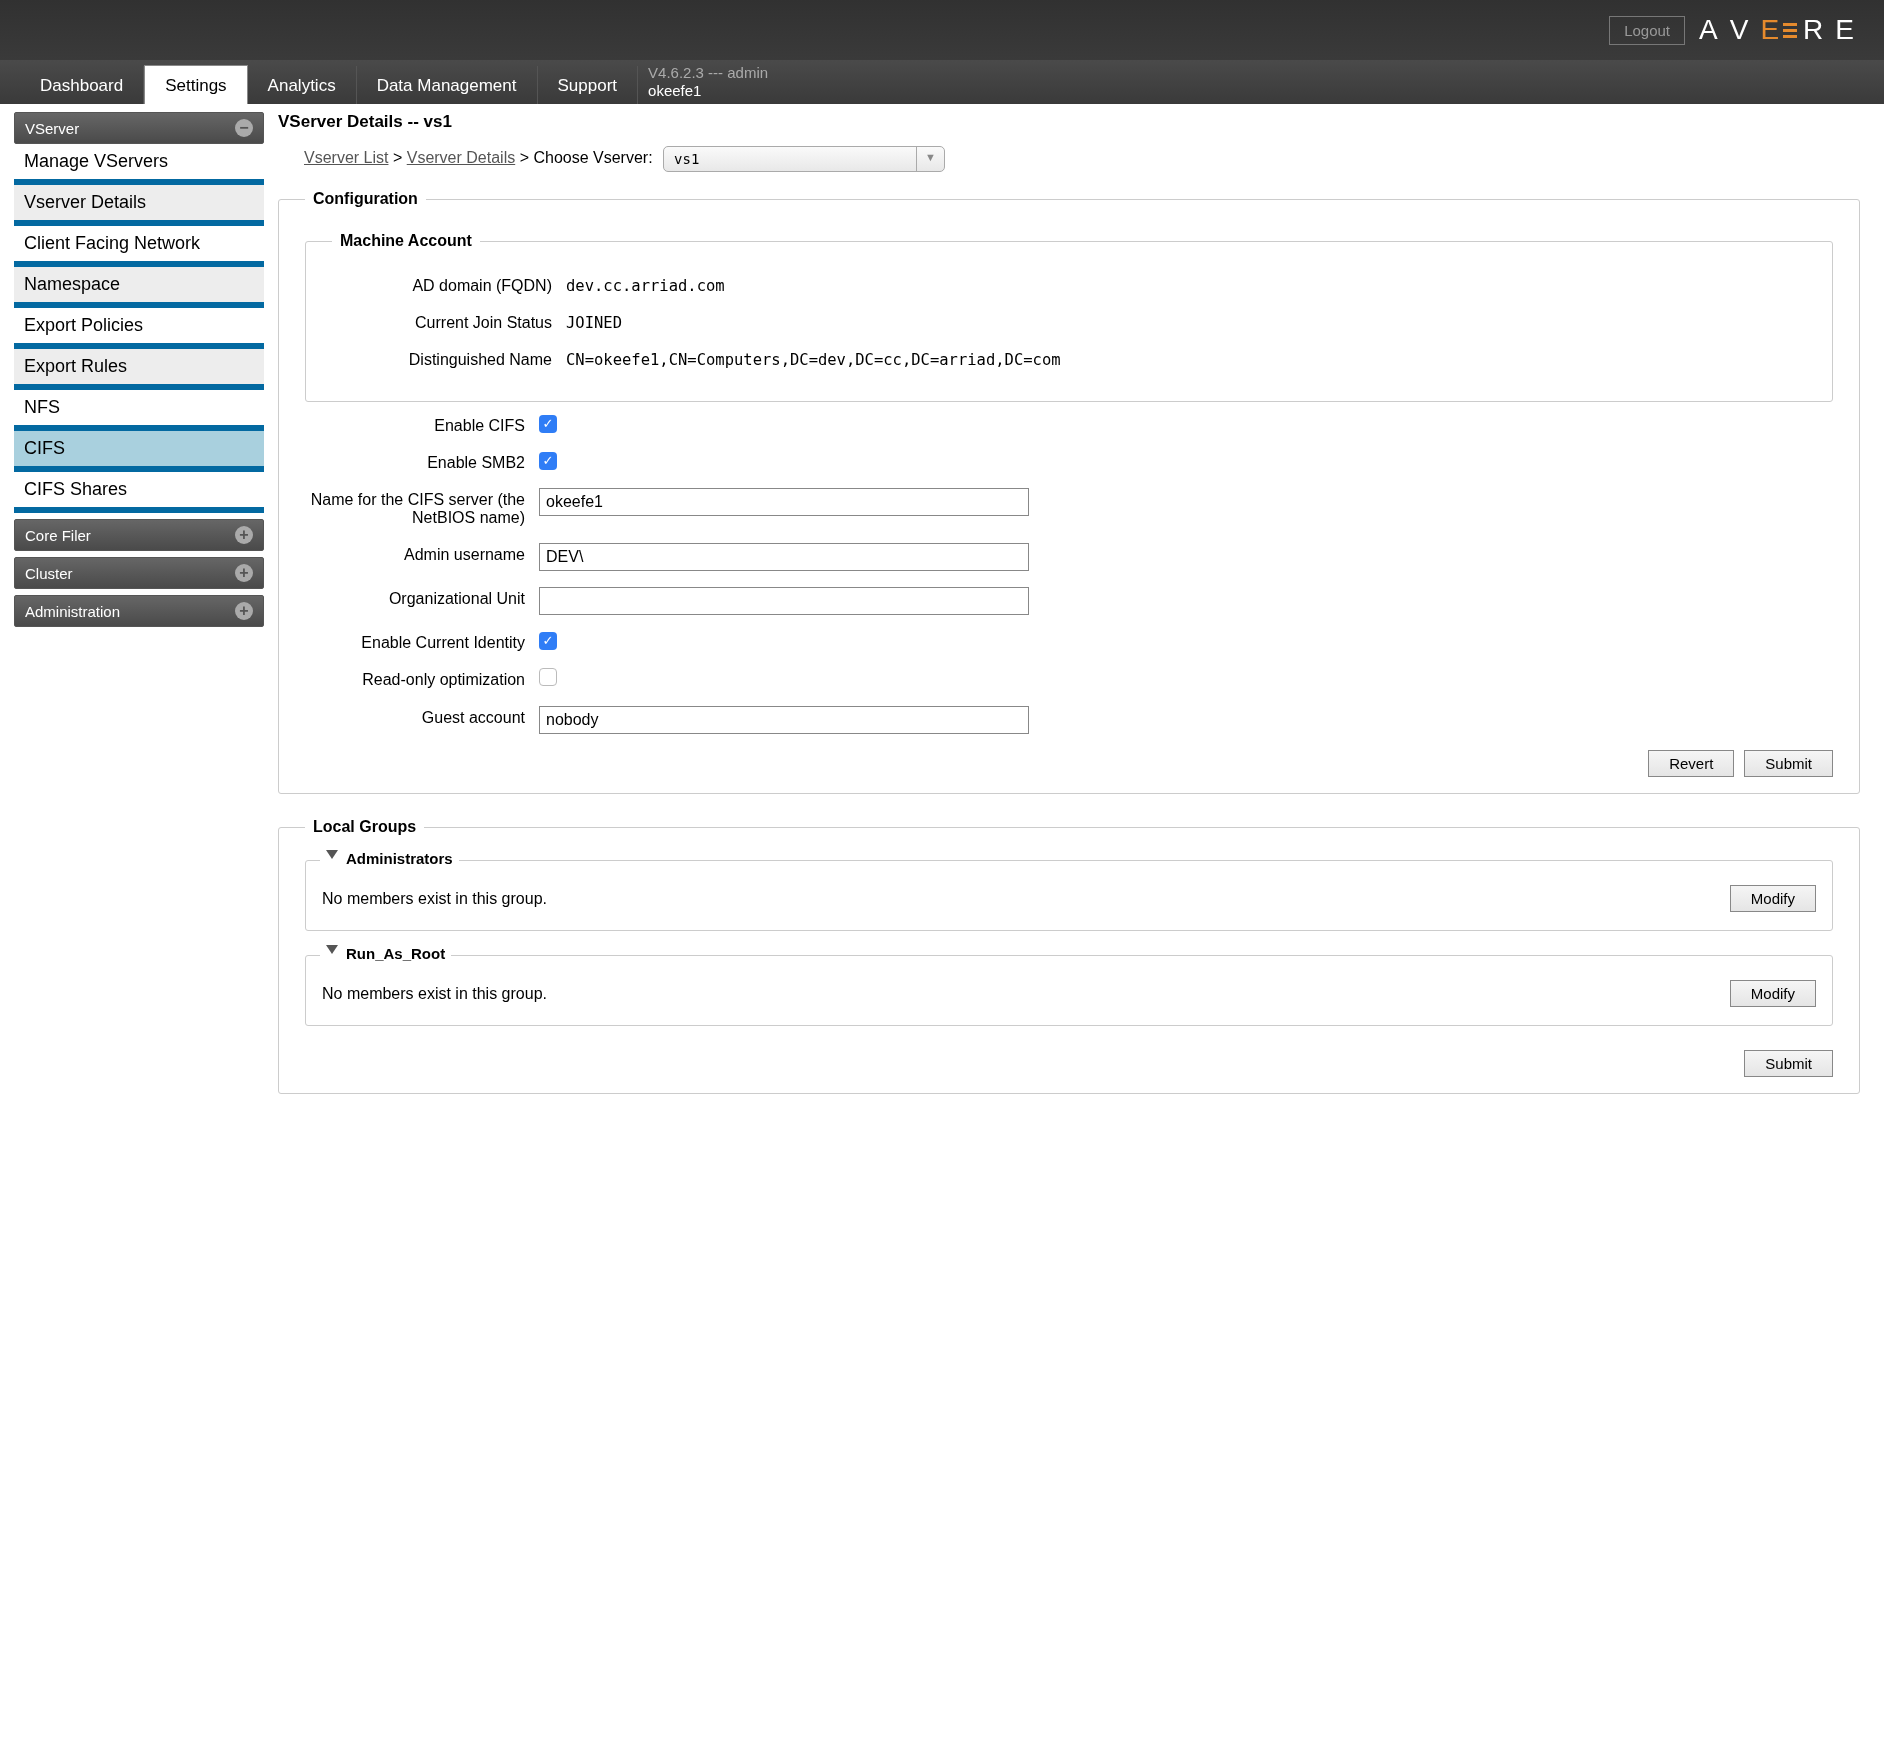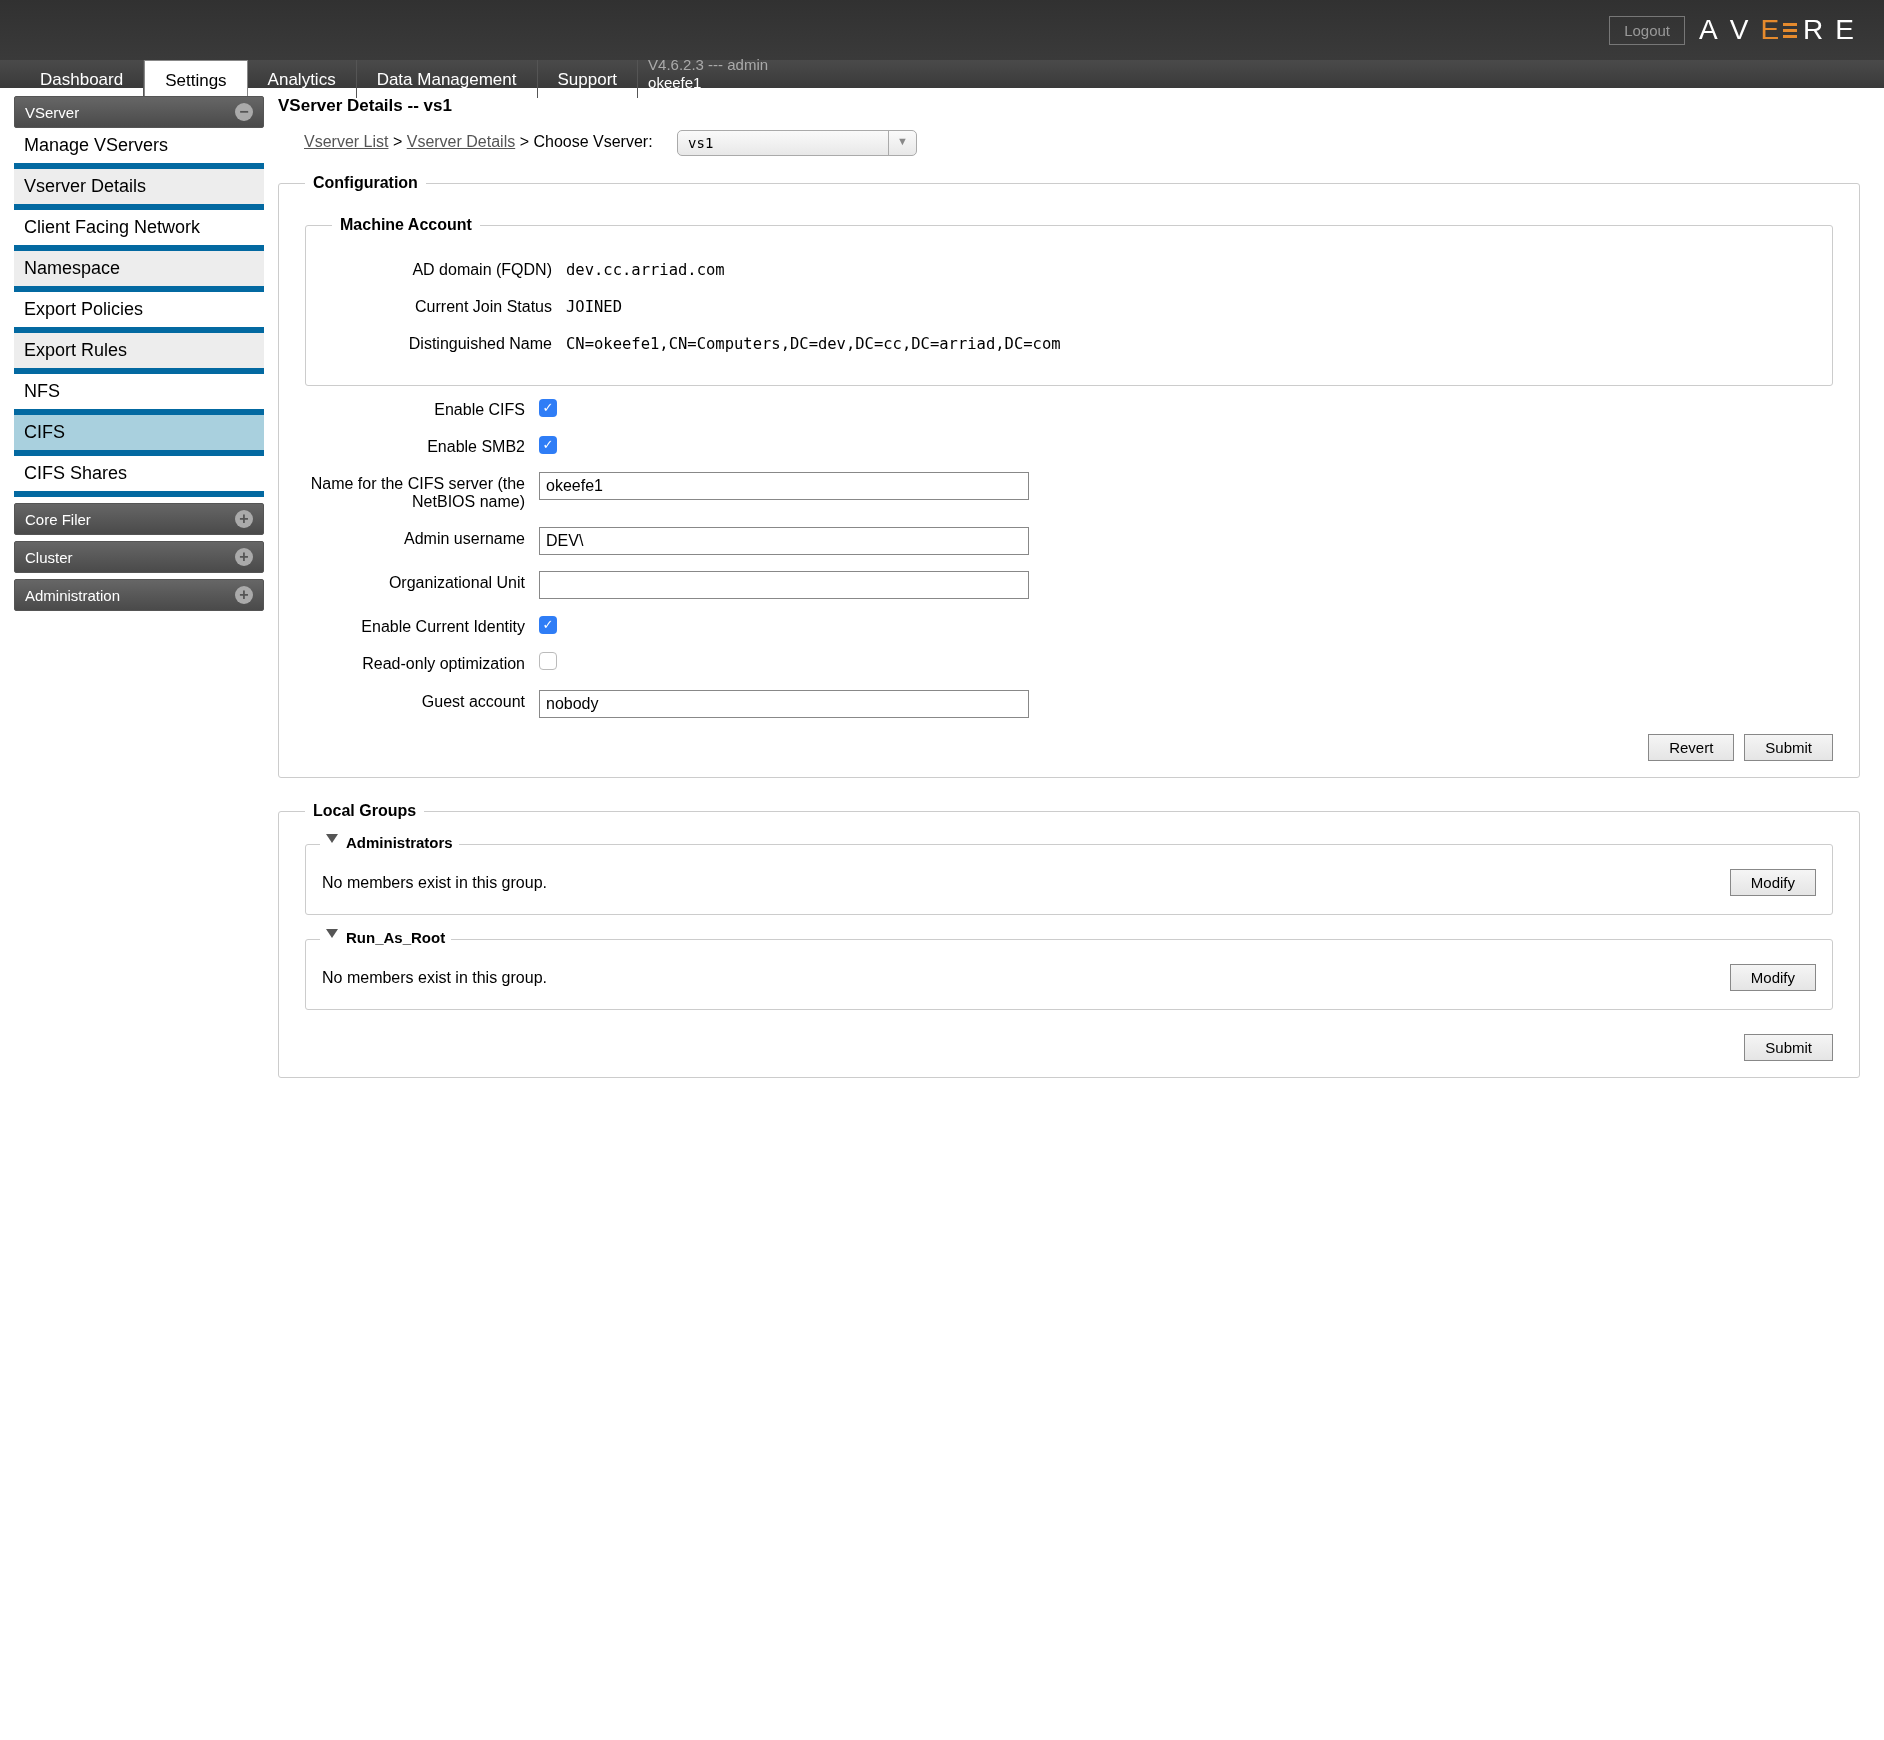--- a/index.html
+++ b/index.html
@@ -1,18 +1,18 @@
 <!DOCTYPE html>
 <html><head>
 <meta charset="utf-8">
 <style>
   * { box-sizing: border-box; margin: 0; padding: 0; }
   body { font-family: "Helvetica Neue", Arial, sans-serif; font-size: 16px; color: #000; background: #fff; }
   .topbar { background: linear-gradient(#313131, #3a3a3a); height: 60px; display:flex; align-items:center; justify-content:flex-end; padding-right:18px; }
-  .navbar { background: linear-gradient(#4a4a4a, #3a3a3a); height: 28px; display:flex; align-items:flex-start; padding-left:20px; }
+  .navbar { background: linear-gradient(#4a4a4a, #3a3a3a); height: 44px; display:flex; align-items:flex-end; padding-left:20px; }
   .tab { color:#fff; padding:10px 20px 8px 20px; cursor:pointer; font-size:17px; border-right:1px solid #555; }
   .tab.active { background:#fff; color:#000; border:1px solid #888; border-bottom:none; }
   .nav-info { margin-left:10px; color:#aaa; font-size:15px; line-height:1.2; align-self:center; }
   .nav-info .line2 { color:#fff; }
   .logo-area { display:flex; align-items:center; gap:14px; }
   .logout-btn { border:1px solid #777; color:#999; padding:5px 14px; font-size:15px; background:transparent; cursor:pointer; }
   .logo { color:#fff; font-size:28px; letter-spacing:12px; font-weight:300; display:flex; align-items:center; }
   .logo .e { color:#e58a2d; position:relative; }
   .logo .bars { display:inline-flex; flex-direction:column; gap:3px; margin-left:-8px; margin-right:6px; vertical-align:middle; }
   .logo .bars span { display:block; width:14px; height:3px; background:#e58a2d; }
@@ -21,21 +21,21 @@
   .sb-header { background:linear-gradient(#666,#4a4a4a); color:#fff; padding:6px 10px; font-size:15px; display:flex; justify-content:space-between; align-items:center; border:1px solid #555; border-radius:2px; margin-top:6px; }
   .sb-header:first-child { margin-top:0; }
   .sb-icon { width:18px; height:18px; border-radius:50%; background:#aaa; display:flex; align-items:center; justify-content:center; color:#555; font-weight:bold; font-size:16px; line-height:1; }
   .sb-item { padding:7px 10px; font-size:18px; border-bottom:6px solid #0369a1; cursor:pointer; }
   .sb-item.alt { background:#ededed; }
   .sb-item.active { background:#a9d0de; }
   .main { flex:1; padding-right:10px; }
   .page-title { font-weight:bold; font-size:17px; margin-bottom:14px; }
   .breadcrumb { margin-left:26px; margin-bottom:18px; font-size:16px; }
   .breadcrumb a { color:#555; text-decoration:underline; }
-  .vserver-select { display:inline-flex; border:1px solid #aaa; border-radius:5px; margin-left:20px; vertical-align:middle; background:linear-gradient(#fafafa,#e8e8e8); }
+  .vserver-select { display:inline-flex; border:1px solid #aaa; border-radius:5px; margin-left:6px; vertical-align:middle; background:linear-gradient(#fafafa,#e8e8e8);gap:42px; }
   .vserver-select .val { padding:4px 10px; font-family:monospace; font-size:14px; min-width:210px; }
   .vserver-select .arrow { border-left:1px solid #aaa; padding:4px 8px; color:#888; font-size:11px; }
   fieldset { border:1px solid #ccc; border-radius:3px; padding:24px 26px 16px 26px; margin-bottom:24px; }
   legend { padding:0 8px; font-weight:bold; font-size:16px; }
   fieldset.inner { margin-bottom:12px; }
   .row { display:flex; align-items:flex-start; margin-bottom:16px; gap:14px; }
   .row .lbl { width:220px; text-align:right; font-size:16px; padding-top:3px; }
   .row .val { font-family:monospace; font-size:15.5px; padding-top:3px; }
   .row input[type=text], .row input[type=password] { width:490px; padding:4px 6px; font-size:16px; border:1px solid #888; }
   .chk { width:18px; height:18px; border-radius:4px; display:inline-flex; align-items:center; justify-content:center; font-size:13px; }

